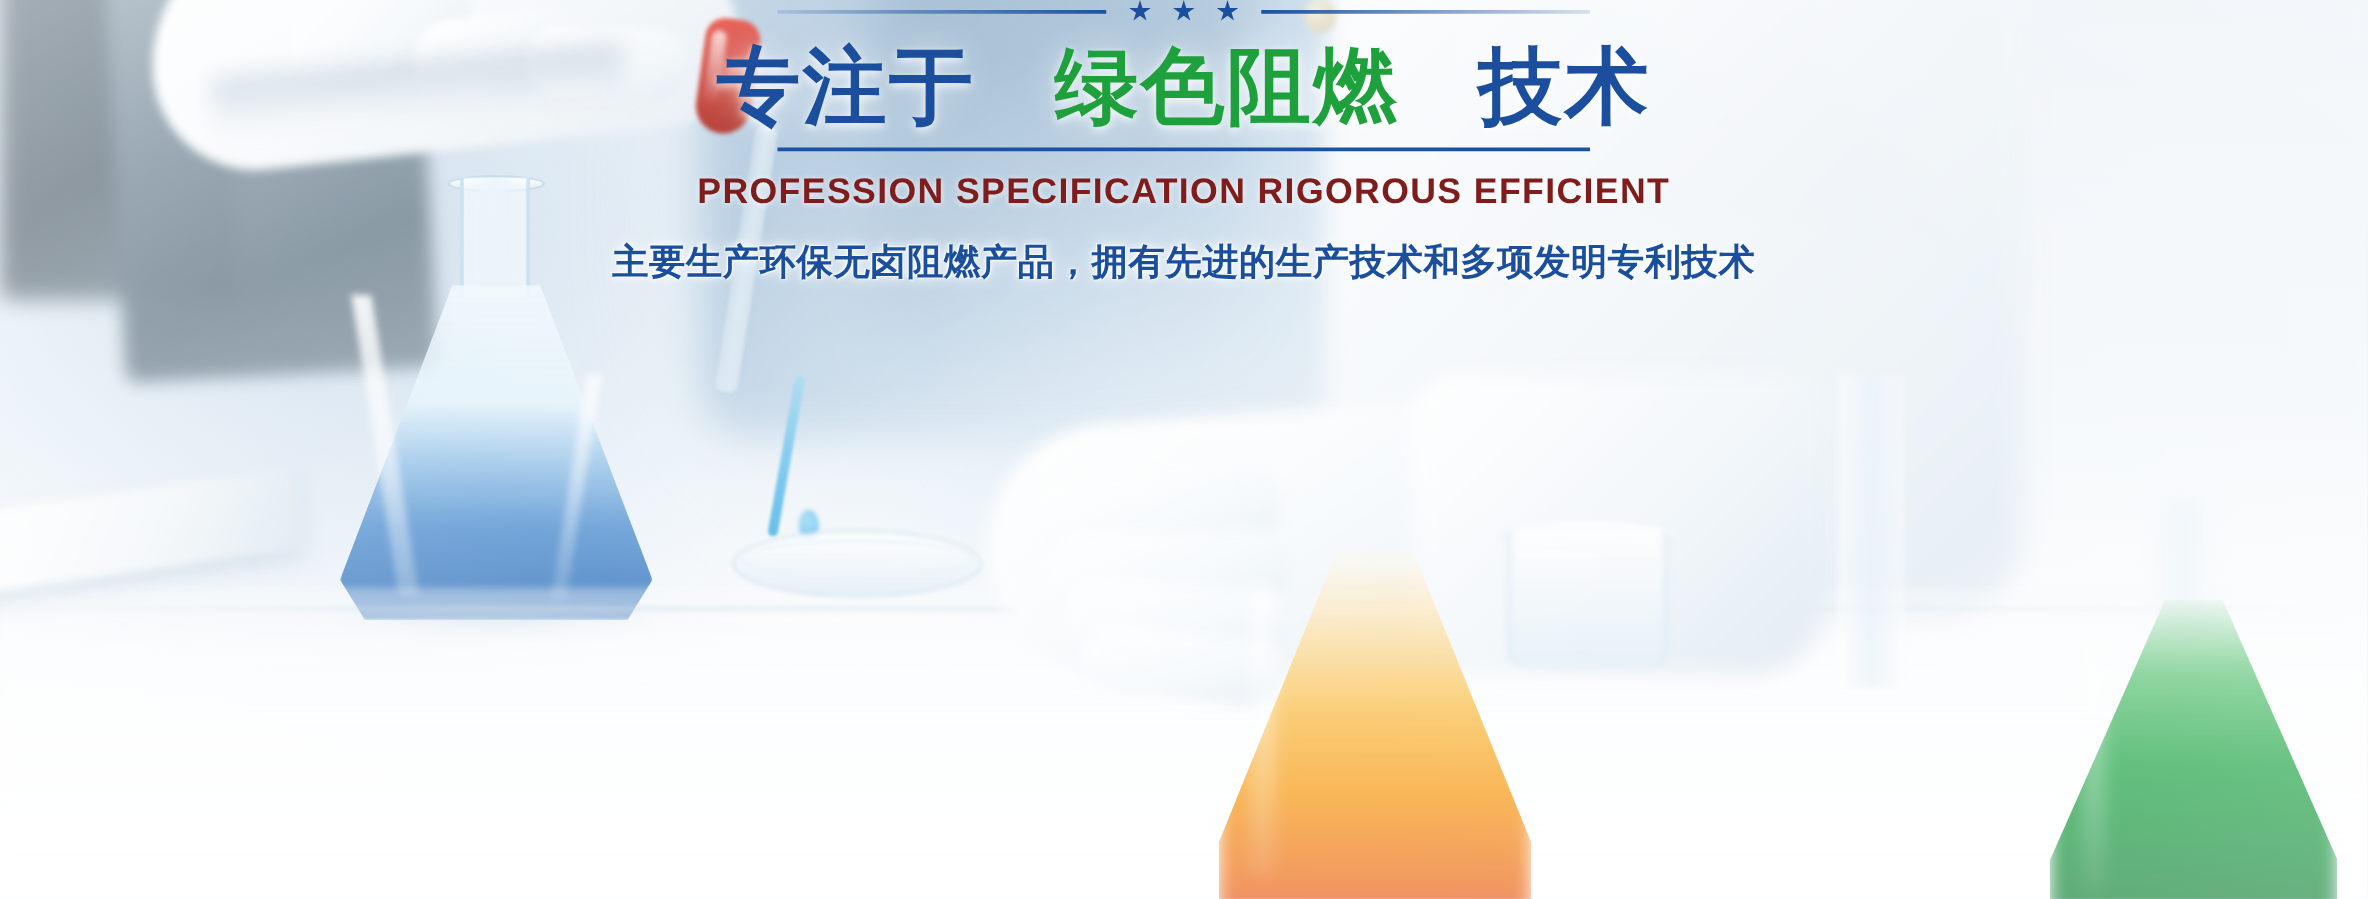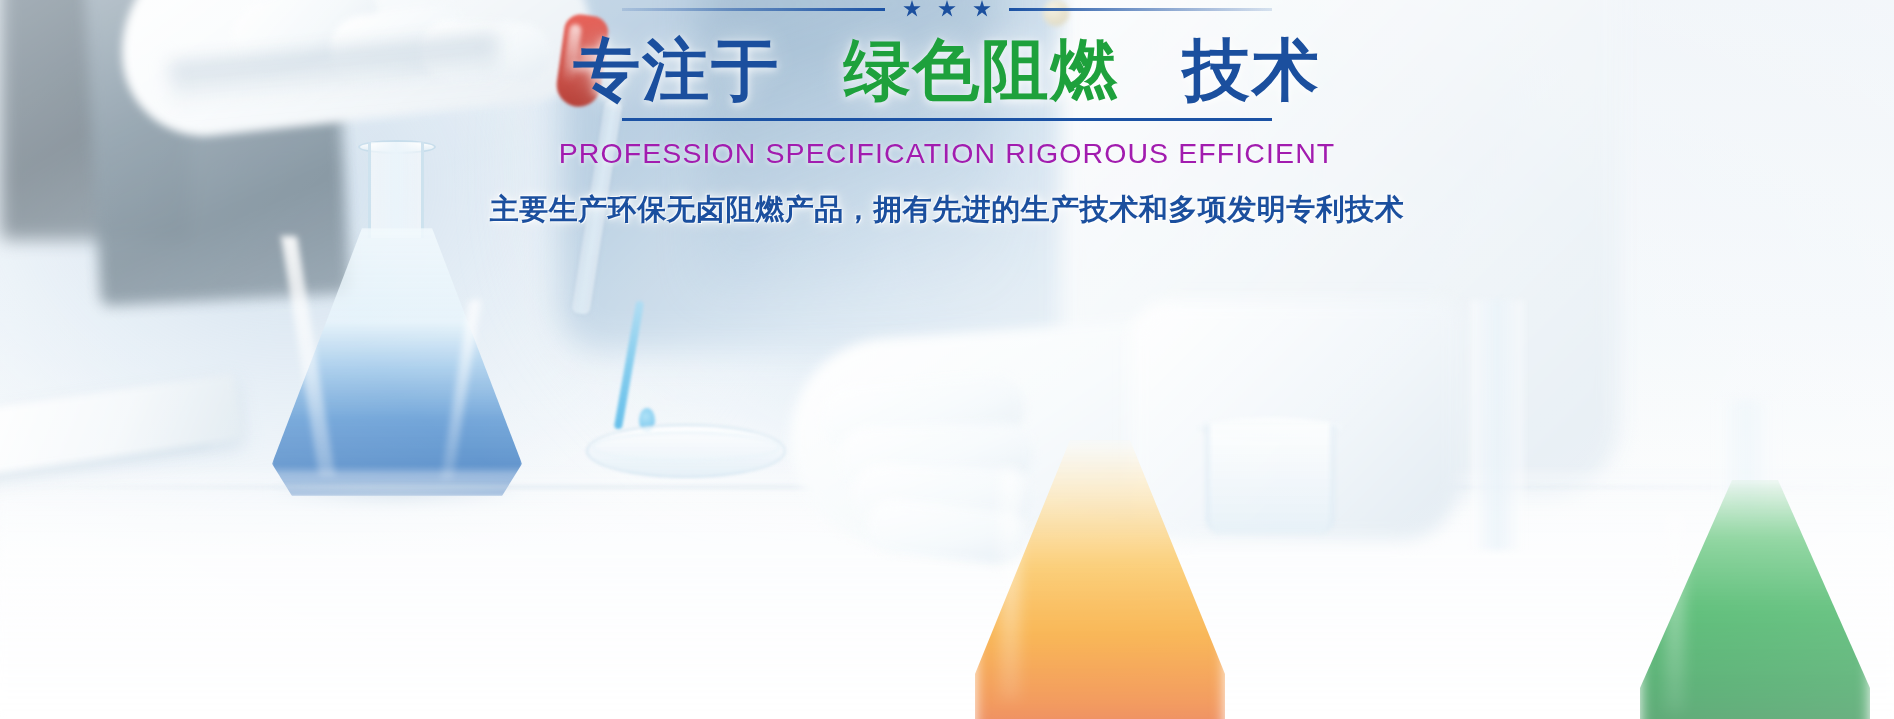--- a/index.html
+++ b/index.html
@@ -363,23 +363,23 @@
 
   .underline-rule {
     margin-top:12px;
     width:650px; height:3px;
     background:#1b52a4;
   }
 
   .subtitle-en {
     margin-top:16px;
     font-size:28.5px;
-    font-weight:normal;
+    font-weight:bold;
     letter-spacing:1.1px;
-    color:#a21caf;
+    color:#7f1d1d;
     white-space:nowrap;
     text-shadow:0 1px 5px rgba(255,255,255,.8);
   }
 
   .subtitle-cn {
     margin-top:20px;
     font-size:29px;
     font-weight:bold;
     letter-spacing:.5px;
     color:#1b4f9e;

